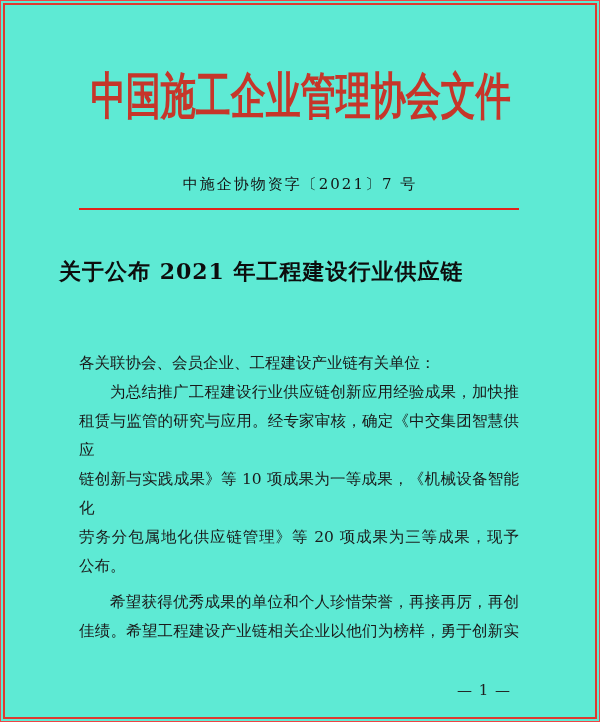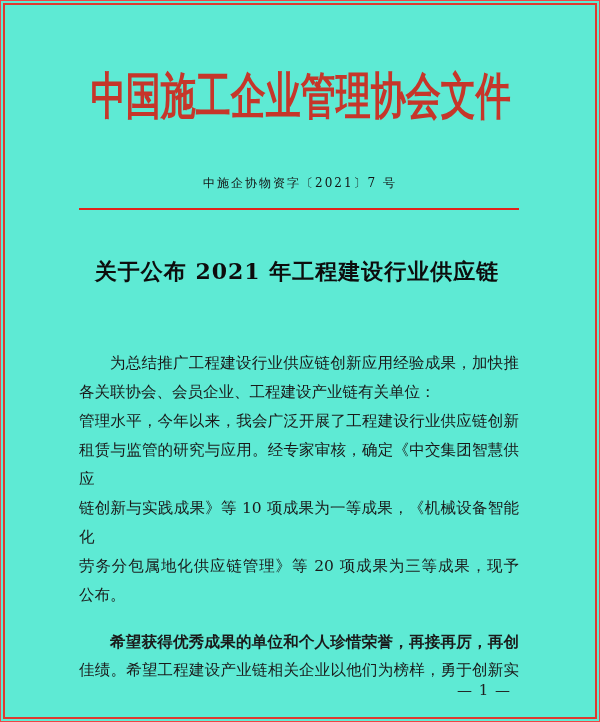--- a/index.html
+++ b/index.html
@@ -37,38 +37,37 @@
     line-height: 62px;
     white-space: nowrap;
     transform: scaleX(0.70);
   }
   .doc-number {
     position: absolute;
     top: 174px;
     left: 0;
     width: 100%;
     text-align: center;
-    font-size: 12px;
+    font-size: 15px;
     letter-spacing: 2px;
     color: #141414;
   }
   .red-rule {
     position: absolute;
     left: 78px;
     right: 80px;
     top: 207px;
     height: 2px;
     background: #e2231c;
   }
   .notice-title {
     position: absolute;
     top: 250px;
-    left: 44px;
+    left: 58px;
     right: 50px;
-    text-align: center;
     font-size: 22px;
     font-weight: bold;
     line-height: 40px;
     letter-spacing: 1px;
     color: #0d0d0d;
   }
   .body-text {
     position: absolute;
     left: 78px;
     right: 80px;
@@ -82,22 +81,21 @@
     text-align-last: justify;
     text-justify: inter-character;
   }
   .line.natural {
     text-align-last: left;
   }
   .indent {
     text-indent: 2em;
   }
   .para-gap {
-    margin-top: 17px;
-    font-weight: bold;
+    margin-top: 7px;
   }
   .page-number {
     position: absolute;
     right: 88px;
     top: 680px;
     font-size: 15px;
     letter-spacing: 1px;
     color: #1f1f1f;
   }
 </style>
@@ -111,24 +109,23 @@
 
   <div class="doc-number">中施企协物资字〔2021〕7 号</div>
 
   <div class="red-rule"></div>
 
   <div class="notice-title">
     <div>关于公布 2021 年工程建设行业供应链</div>
   </div>
 
   <div class="body-text">
+    <div class="line natural">各关联协会、会员企业、工程建设产业链有关单位：</div>
+
     <div class="line indent">为总结推广工程建设行业供应链创新应用经验成果，加快推</div>
-
-    <div class="line natural">各关联协会、会员企业、工程建设产业链有关单位：</div>
-    <div class="line">管理水平，今年以来，我会广泛开展了工程建设行业供应链创新</div>
     <div class="line">租赁与监管的研究与应用。经专家审核，确定《中交集团智慧供应</div>
     <div class="line">链创新与实践成果》等 10 项成果为一等成果，《机械设备智能化</div>
     <div class="line">劳务分包属地化供应链管理》等 20 项成果为三等成果，现予</div>
     <div class="line natural">公布。</div>
 
     <div class="line indent para-gap">希望获得优秀成果的单位和个人珍惜荣誉，再接再厉，再创</div>
     <div class="line">佳绩。希望工程建设产业链相关企业以他们为榜样，勇于创新实</div>
   </div>
 
   <div class="page-number">— 1 —</div>

